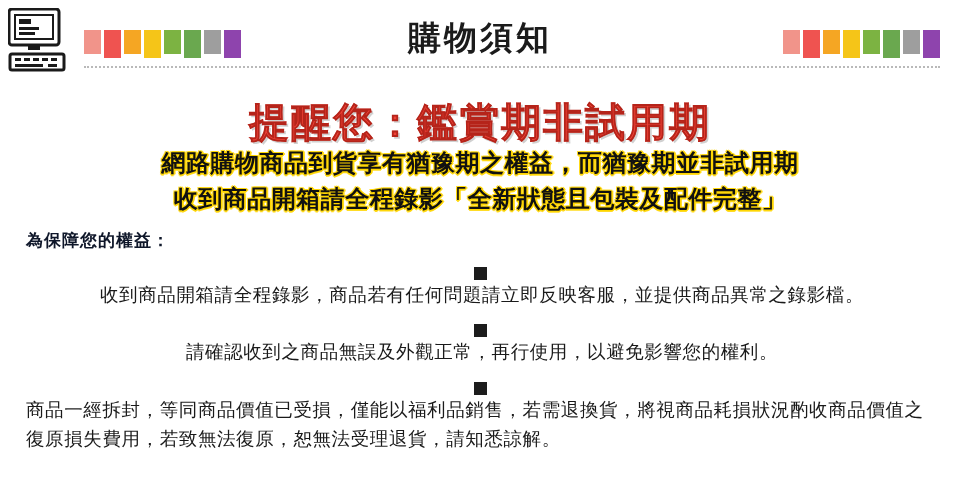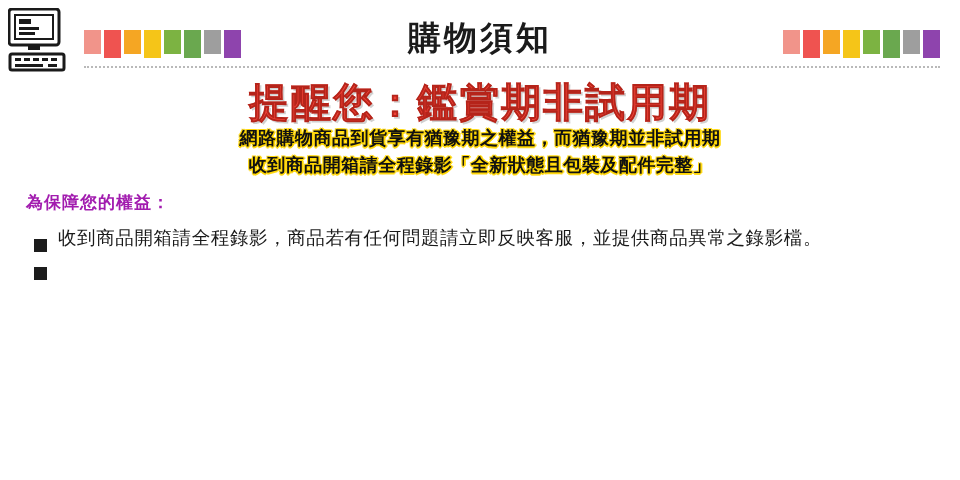--- a/index.html
+++ b/index.html
@@ -60,59 +60,60 @@
   .header-rule {
     position: absolute;
     left: 84px;
     right: 20px;
     top: 66px;
     border-top: 2px dotted #b9b9b9;
   }
 
   
   .banner {
-    margin-top: 0;
+    margin-top: 20px;
     text-align: center;
   }
   .banner-main {
     font-family: "DejaVu Serif", "Liberation Serif", serif;
     font-weight: bold;
     font-size: 40px;
     letter-spacing: 2px;
     color: #ef4136;
     -webkit-text-stroke: 0.6px #b5241a;
     text-shadow: 2px 2px 0 rgba(120,120,120,0.35);
     line-height: 1.18;
   }
   .banner-sub {
     font-family: Liberation Sans, sans-serif;
     font-weight: bold;
-    font-size: 18px;
+    font-size: 24px;
     color: #111111;
     line-height: 1.5;
     letter-spacing: 0.5px;
     text-shadow: 1px 1px 0 rgba(255,214,0,0.85), -1px 1px 0 rgba(255,214,0,0.85), 1px -1px 0 rgba(255,214,0,0.85), -1px -1px 0 rgba(255,214,0,0.85), 0 2px 0 rgba(255,214,0,0.85), 2px 0 0 rgba(255,214,0,0.85);
   }
 
   
   .content {
     margin-top: 12px;
     padding: 0 22px 0 26px;
   }
   .lead {
-    color: #a21caf;
+    color: #0f172a;
     font-size: 17px;
     font-weight: bold;
     letter-spacing: 1px;
     margin-bottom: 9px;
   }
   .bullet-row {
     display: flex;
-    align-items: flex-end;
+    align-items: center;
     margin-bottom: 9px;
+    flex-direction: column;
   }
   .bullet-mark {
     flex: 0 0 auto;
     width: 13px;
     height: 13px;
     background: #1c1c1c;
     margin: 6px 11px 0 8px;
   }
   .bullet-text {
     font-size: 18.5px;
@@ -180,16 +181,21 @@
 
   <div class="content">
     <div class="lead">為保障您的權益：</div>
 
     <div class="bullet-row">
       <div class="bullet-mark"></div>
       <div class="bullet-text">收到商品開箱請全程錄影，商品若有任何問題請立即反映客服，並提供商品異常之錄影檔。</div>
     </div>
     <div class="bullet-row">
       <div class="bullet-mark"></div>
+      <div class="bullet-text">請確認收到之商品無誤及外觀正常，再行使用，以避免影響您的權利。</div>
+    </div>
+    <div class="bullet-row">
+      <div class="bullet-mark"></div>
+      <div class="bullet-text">商品一經拆封，等同商品價值已受損，僅能以福利品銷售，若需退換貨，將視商品耗損狀況酌收商品價值之復原損失費用，若致無法復原，恕無法受理退貨，請知悉諒解。</div>
     </div>
   </div>
 
 </div>
 
 </body></html>

